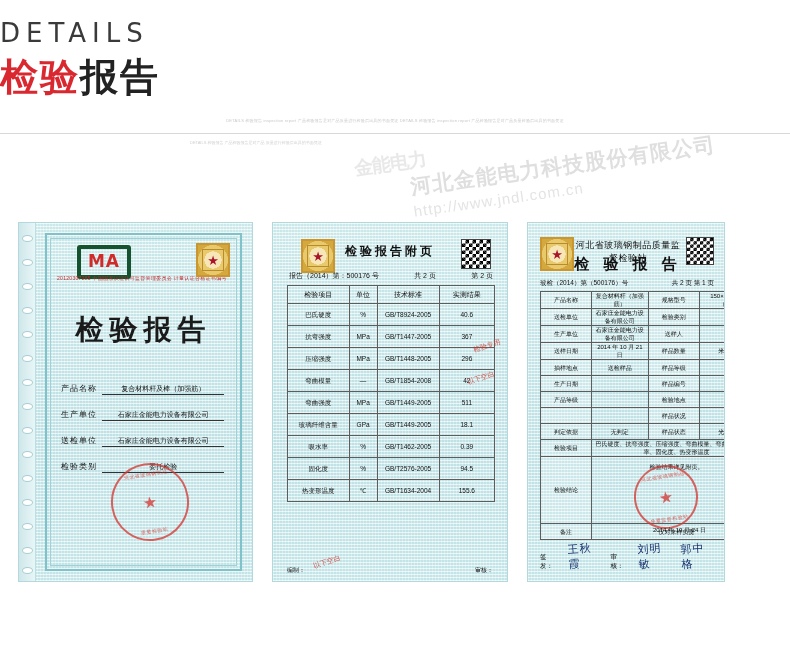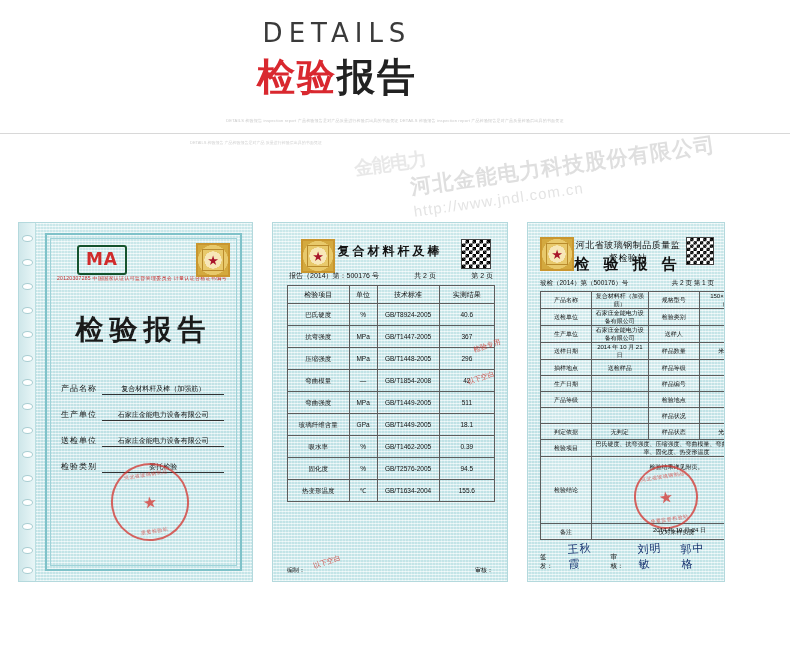--- a/index.html
+++ b/index.html
@@ -19,21 +19,20 @@
     width: 790px;
     height: 652px;
   }
 
   
   .header {
     position: absolute;
     top: 18px;
     left: 0;
     width: 674px;
-    text-align: center;
   }
   .header-en {
     font-family: "DejaVu Sans", sans-serif;
     font-size: 26px;
     letter-spacing: 6px;
     color: #3a3a3a;
     font-weight: normal;
     line-height: 30px;
   }
   .header-cn {
@@ -174,21 +173,21 @@
   .cert-inner-border::after {
     content: "";
     position: absolute;
     inset: 3px;
     border: 1px solid #9fd2d8;
   }
   .ma-badge {
     position: absolute;
     left: 58px; top: 22px;
     width: 46px; height: 26px;
-    border: 2px solid #14532d;
+    border: 4px solid #14532d;
     border-radius: 3px;
     color: #d02b2b;
     font-weight: bold;
     font-size: 17px;
     text-align: center;
     line-height: 24px;
     letter-spacing: 1px;
     font-family: "DejaVu Sans", sans-serif;
   }
   .cert-code {
@@ -549,21 +548,21 @@
       <div class="st">★</div>
       <div class="sc-bot">质量检验站</div>
     </div>
 
   </div>
 
   <div class="cert" id="cert-mid">
     <div class="cert-tex"></div>
     <div class="emblem mid-emblem"></div>
     <div class="mid-qr"></div>
-    <div class="mid-title">复合材料杆及棒</div>
+    <div class="mid-title">检验报告附页</div>
 
     <div class="mid-meta-row">
       <span>报告（2014）第：500176 号</span>
       <span>共 2 页</span>
       <span>第 2 页</span>
     </div>
 
     <table class="grid">
       <thead>
         <tr>

